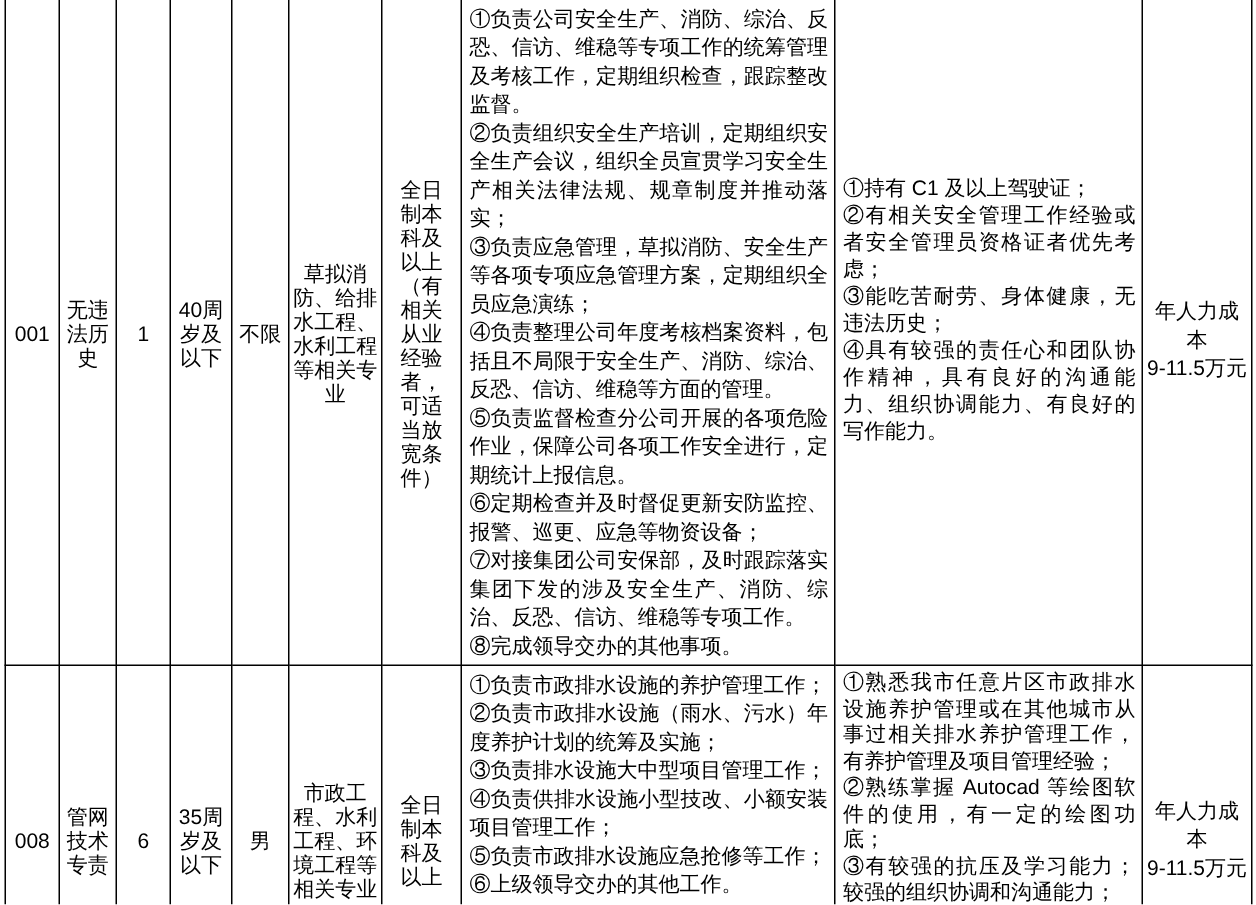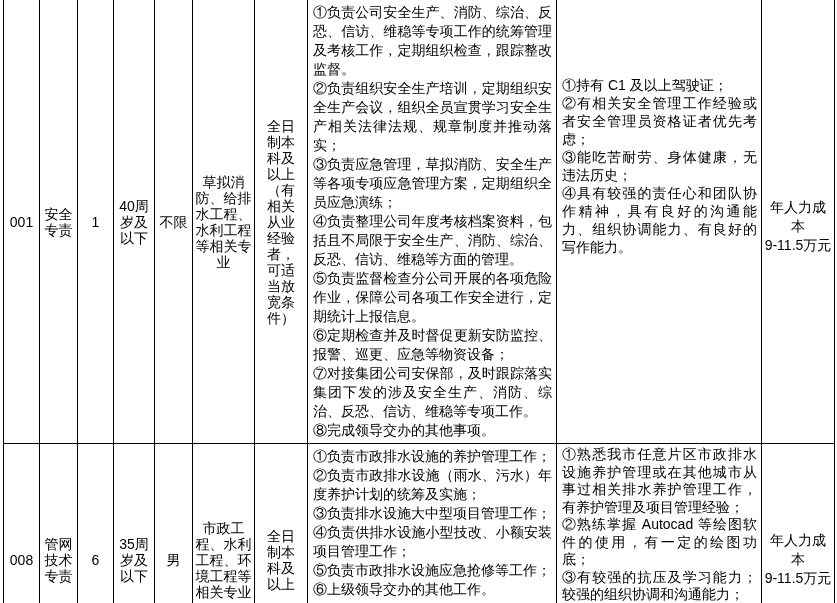--- a/index.html
+++ b/index.html
@@ -44,21 +44,21 @@
     line-height: 19px;
     padding: 3px 4px 3px 5px;
   }
   td.req {
     vertical-align: top;
     text-align: justify;
     white-space: pre-line;
     line-height: 18px;
     padding: 2px 4px 2px 5px;
   }
-  td.req-1 { padding-top: 76px; }
+  td.req-1 { padding-top: 116px; }
   td.req-2 { line-height: 17.5px; }
   td.salary {
     text-align: center;
     vertical-align: middle;
     white-space: pre-line;
     line-height: 19px;
     font-size: 12px;
     padding: 0 2px;
     margin-left: 32px;
   }
@@ -77,21 +77,21 @@
       <col style="width:38px">
       <col style="width:62px">
       <col style="width:53px">
       <col style="width:249px">
       <col style="width:205px">
       <col style="width:73px">
     </colgroup>
     <tbody>
         <tr class="row-main-1">
       <td class="c">001</td>
-      <td class="c">安全专责</td>
+      <td class="c">无违法历史</td>
       <td class="c">1</td>
       <td class="c">40周岁及以下</td>
       <td class="c">不限</td>
       <td class="c">草拟消防、给排水工程、水利工程等相关专业</td>
       <td class="c edu">全日制本科及以上（有相关从业经验者，可适当放宽条件）</td>
       <td class="duties">①负责公司安全生产、消防、综治、反恐、信访、维稳等专项工作的统筹管理及考核工作，定期组织检查，跟踪整改监督。
 ②负责组织安全生产培训，定期组织安全生产会议，组织全员宣贯学习安全生产相关法律法规、规章制度并推动落实；
 ③负责应急管理，草拟消防、安全生产等各项专项应急管理方案，定期组织全员应急演练；
 ④负责整理公司年度考核档案资料，包括且不局限于安全生产、消防、综治、反恐、信访、维稳等方面的管理。
 ⑤负责监督检查分公司开展的各项危险作业，保障公司各项工作安全进行，定期统计上报信息。

